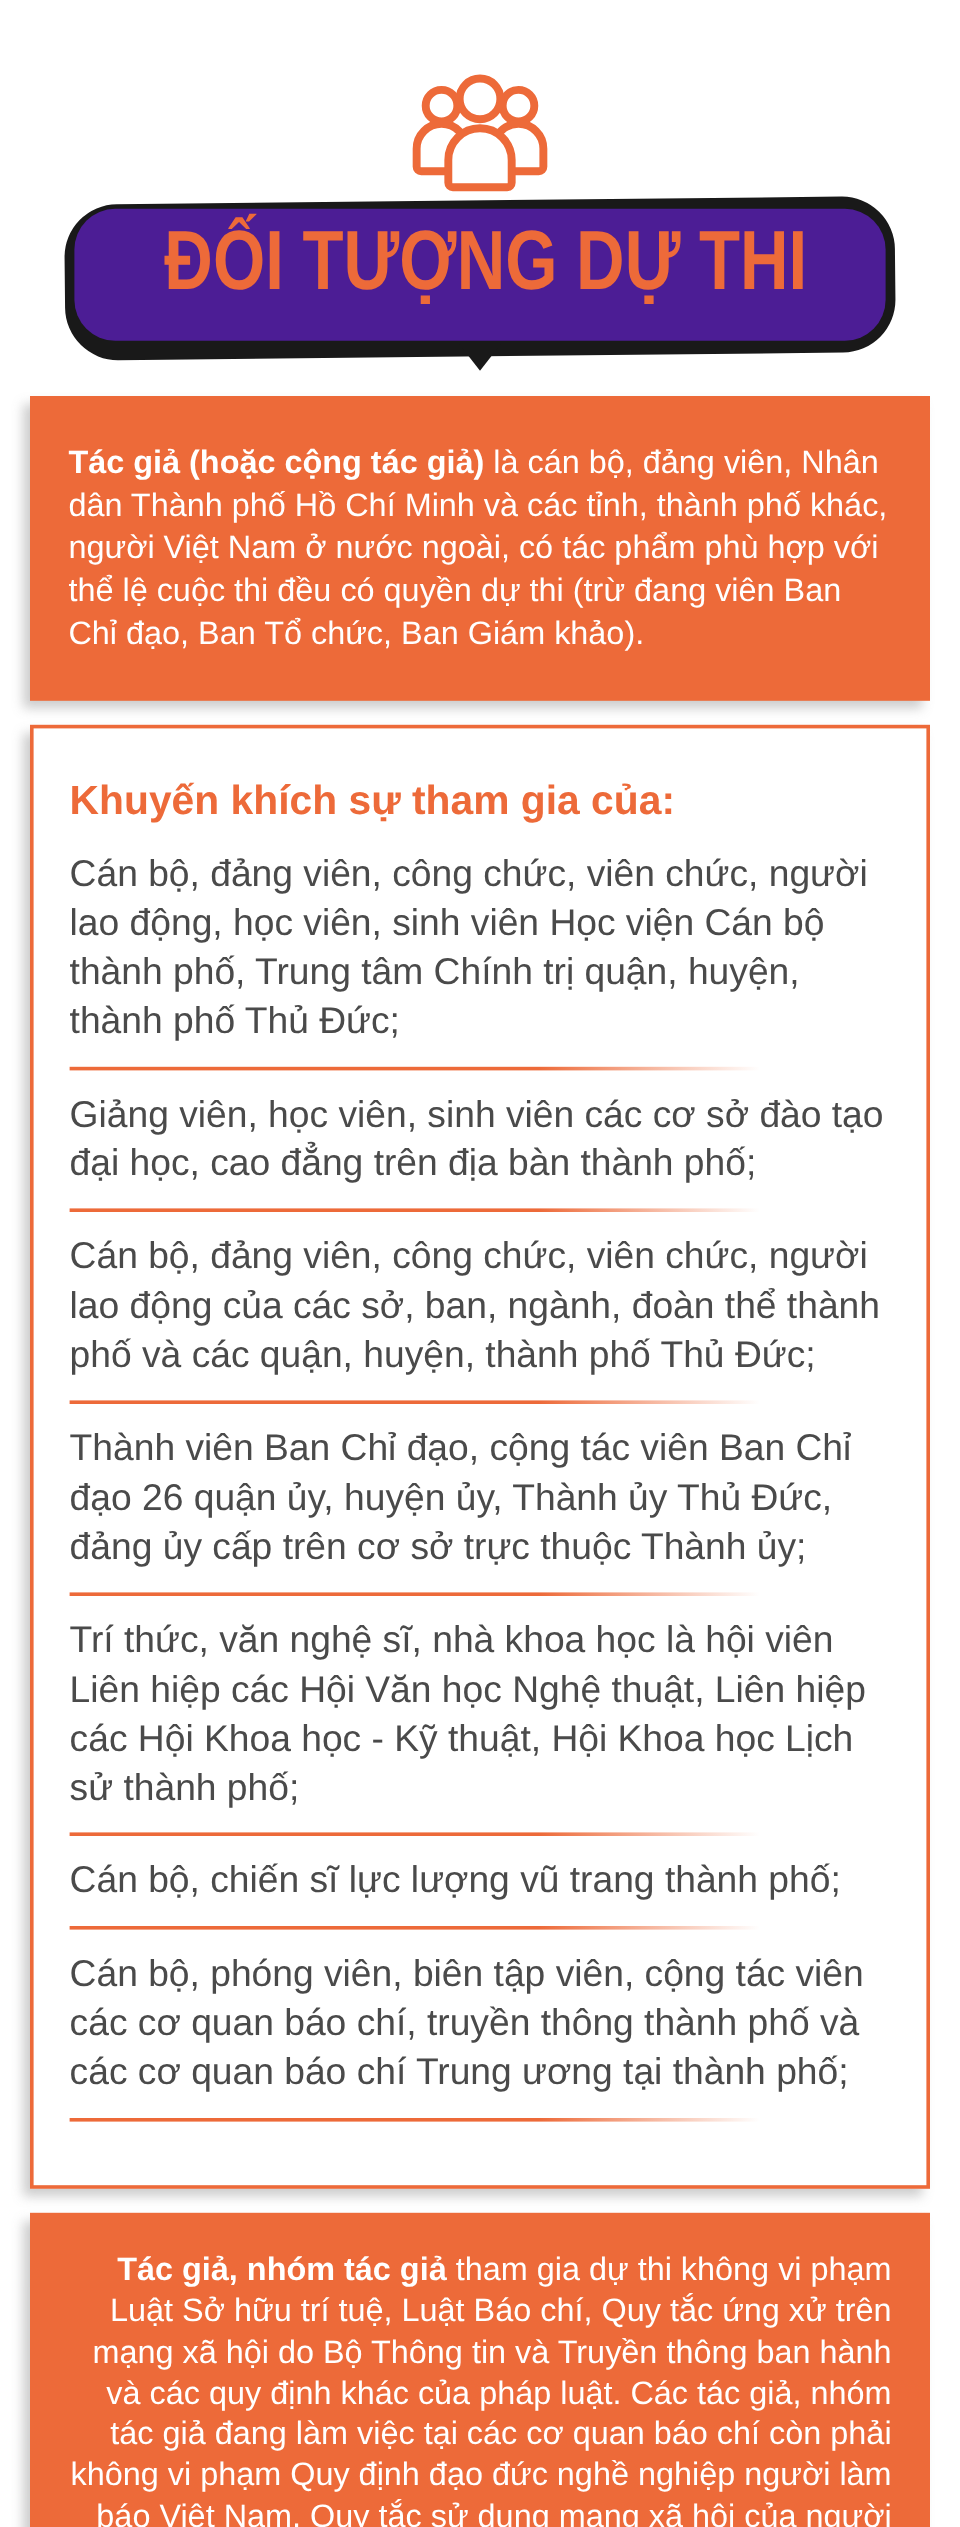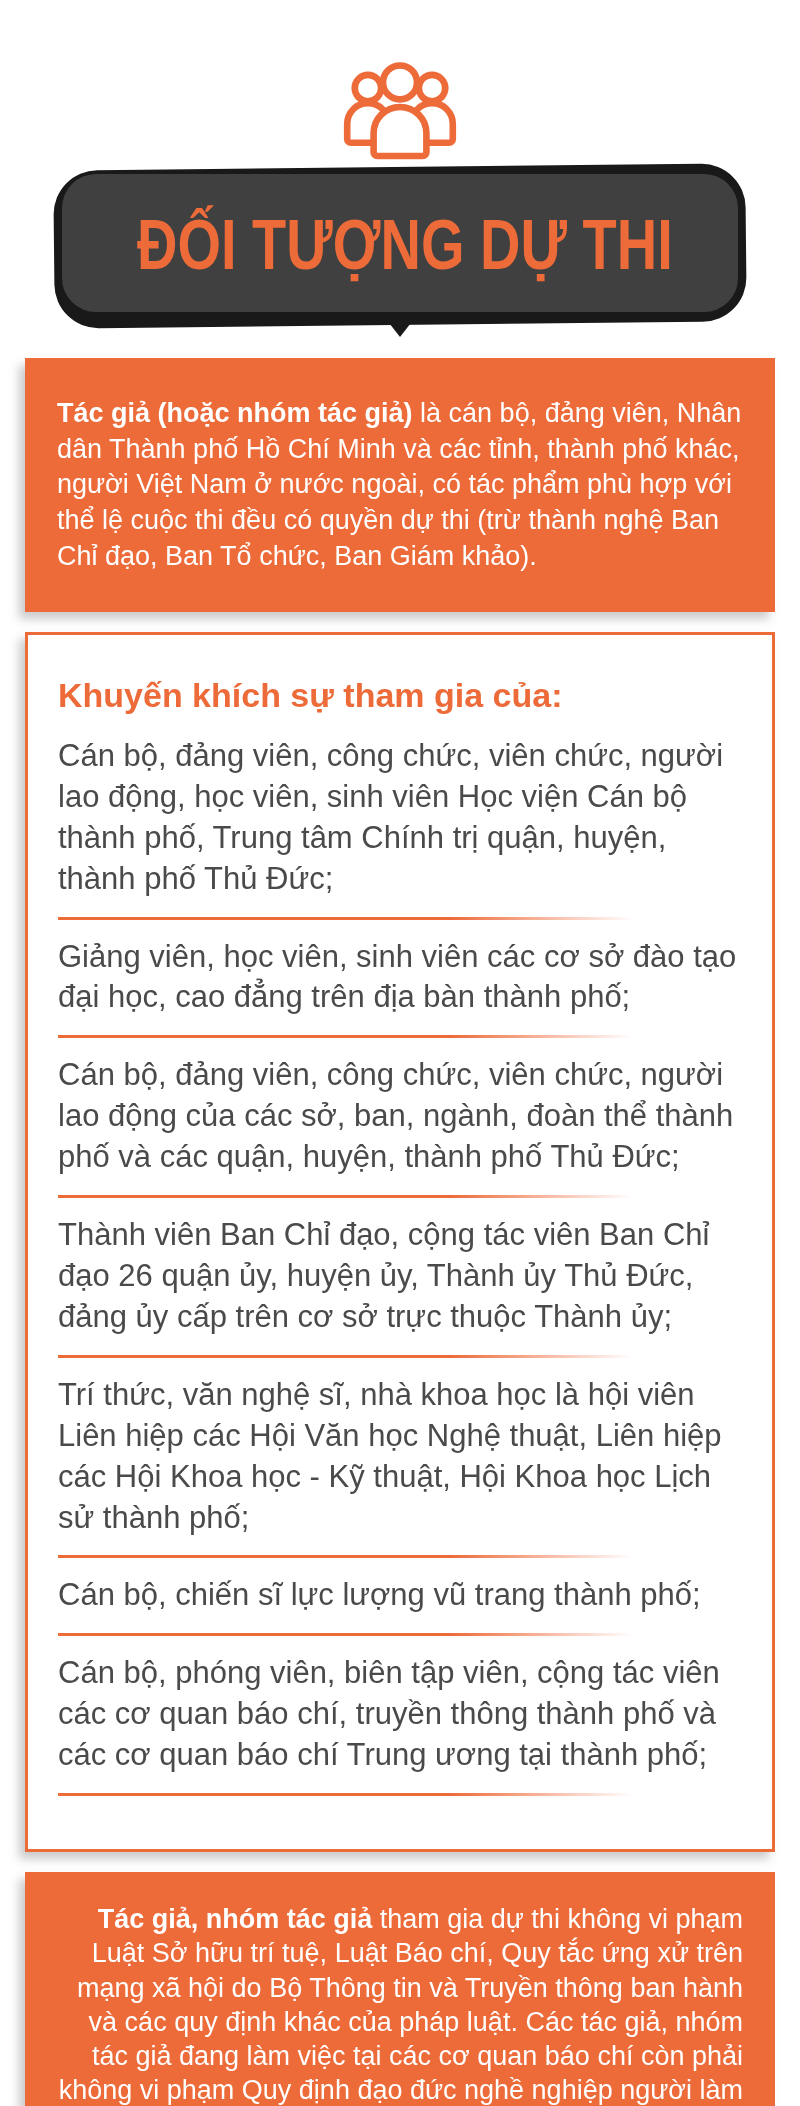--- a/index.html
+++ b/index.html
@@ -21,22 +21,22 @@
     transform:rotate(-0.6deg);
   }
   .banner-tail{
     position:absolute;left:50%;bottom:-25px;transform:translateX(-50%);
     width:0;height:0;
     border-left:21px solid transparent;
     border-right:21px solid transparent;
     border-top:27px solid #191919;
   }
   .banner{
-    position:relative;background:#404040;border-radius:34px;
-    padding:36px 8px 32px;text-align:center;
+    position:relative;background:#4c1d95;border-radius:34px;
+    padding:8px 8px 32px;text-align:center;
   }
   .banner h1{
     margin:0;display:inline-block;
     font-size:70px;line-height:1.0;font-weight:700;
     transform:scaleX(0.8);transform-origin:center;
     letter-spacing:0px;white-space:nowrap;
   }
 
   
   .box{
@@ -98,21 +98,21 @@
 
   <div class="banner-area">
     <div class="banner-shadow"></div>
     <div class="banner-tail"></div>
     <div class="banner">
       <h1 id="title-text" style="color: rgb(237, 106, 57);">ĐỐI TƯỢNG DỰ THI</h1>
     </div>
   </div>
 
   <div class="box box-orange box-intro accent-bg" style="background: rgb(237, 106, 57);">
-    <span class="lead">Tác giả (hoặc nhóm tác giả)</span><span> là cán bộ, đảng viên, Nhân dân Thành phố Hồ Chí Minh và các tỉnh, thành phố khác, người Việt Nam ở nước ngoài, có tác phẩm phù hợp với thể lệ cuộc thi đều có quyền dự thi (trừ thành nghệ Ban Chỉ đạo, Ban Tổ chức, Ban Giám khảo).</span>
+    <span class="lead">Tác giả (hoặc cộng tác giả)</span><span> là cán bộ, đảng viên, Nhân dân Thành phố Hồ Chí Minh và các tỉnh, thành phố khác, người Việt Nam ở nước ngoài, có tác phẩm phù hợp với thể lệ cuộc thi đều có quyền dự thi (trừ đang viên Ban Chỉ đạo, Ban Tổ chức, Ban Giám khảo).</span>
   </div>
 
   <div class="box box-white accent-border" style="border-color: rgb(237, 106, 57);">
     <h2 class="accent-text" style="color: rgb(237, 106, 57);">Khuyến khích sự tham gia của:</h2>
     <p>Cán bộ, đảng viên, công chức, viên chức, người lao động, học viên, sinh viên Học viện Cán bộ thành phố, Trung tâm Chính trị quận, huyện, thành phố Thủ Đức;</p>
     <div class="divider" style="background: linear-gradient(to right, rgb(237, 106, 57) 0%, rgb(237, 106, 57) 68%, rgba(255, 255, 255, 0) 100%);"></div>
     <p>Giảng viên, học viên, sinh viên các cơ sở đào tạo đại học, cao đẳng trên địa bàn thành phố;</p>
     <div class="divider" style="background: linear-gradient(to right, rgb(237, 106, 57) 0%, rgb(237, 106, 57) 68%, rgba(255, 255, 255, 0) 100%);"></div>
     <p>Cán bộ, đảng viên, công chức, viên chức, người lao động của các sở, ban, ngành, đoàn thể thành phố và các quận, huyện, thành phố Thủ Đức;</p>
     <div class="divider" style="background: linear-gradient(to right, rgb(237, 106, 57) 0%, rgb(237, 106, 57) 68%, rgba(255, 255, 255, 0) 100%);"></div>

